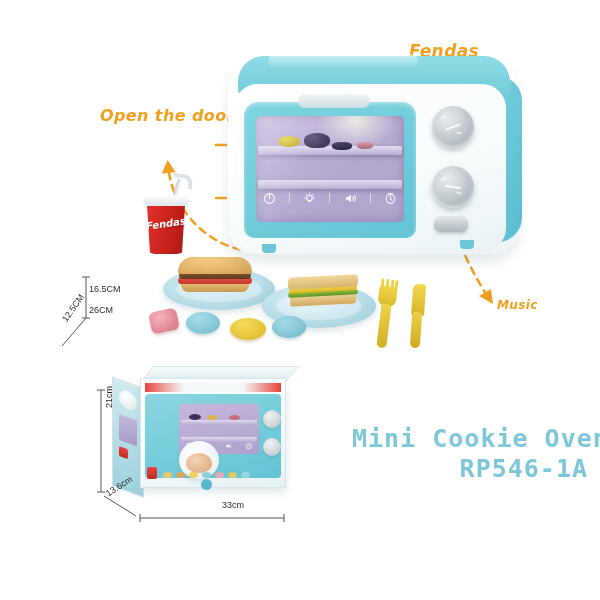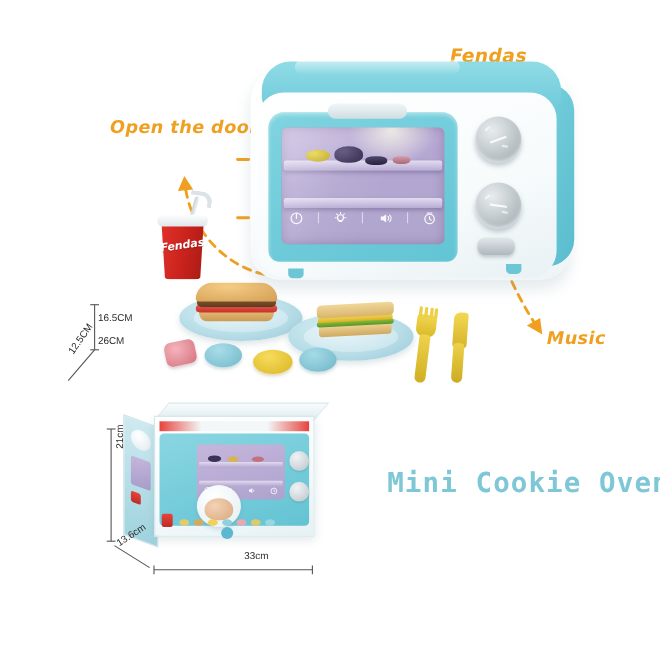--- a/index.html
+++ b/index.html
@@ -17,21 +17,21 @@
     position:absolute;
     color:#F0A020;
     font-family:"DejaVu Sans", sans-serif;
     font-weight:bold;
     font-style:italic;
     white-space:nowrap;
     letter-spacing:.4px;
   }
   #callout-open{left:100px;top:106px;font-size:16px;}
   #callout-light{left:409px;top:41px;font-size:17px;}
-  #callout-music{left:497px;top:298px;font-size:16px;}
+  #callout-music{left:497px;top:298px;font-size:12px;}
 
   .arrow-layer{position:absolute;left:0;top:0;width:600px;height:600px;pointer-events:none;}
 
   
   .oven{position:absolute;left:228px;top:62px;width:290px;height:192px;}
   .oven-shell{
     position:absolute;left:0;top:0;width:290px;height:192px;
     background:linear-gradient(170deg,#ffffff 0%,#fdfeff 45%,#eef4f6 100%);
     border-radius:30px 30px 26px 26px;
     box-shadow:0 8px 14px rgba(120,150,160,.20);
@@ -617,15 +617,16 @@
     <line x1="140" y1="518" x2="284" y2="518" stroke="#555" stroke-width="1"></line>
     <line x1="140" y1="514" x2="140" y2="522" stroke="#555" stroke-width="1"></line>
     <line x1="284" y1="514" x2="284" y2="522" stroke="#555" stroke-width="1"></line>
   </svg>
   <div class="dim-txt" id="box-21">21cm</div>
   <div class="dim-txt" id="box-136">13.6cm</div>
   <div class="dim-txt" id="box-33">33cm</div>
 
   <div class="title-block">
     <div class="title-line" id="title-name">Mini Cookie Oven</div>
+    <div class="title-line" id="title-model">RP546-1A</div>
   </div>
 
 </div>
 
 </body></html>

